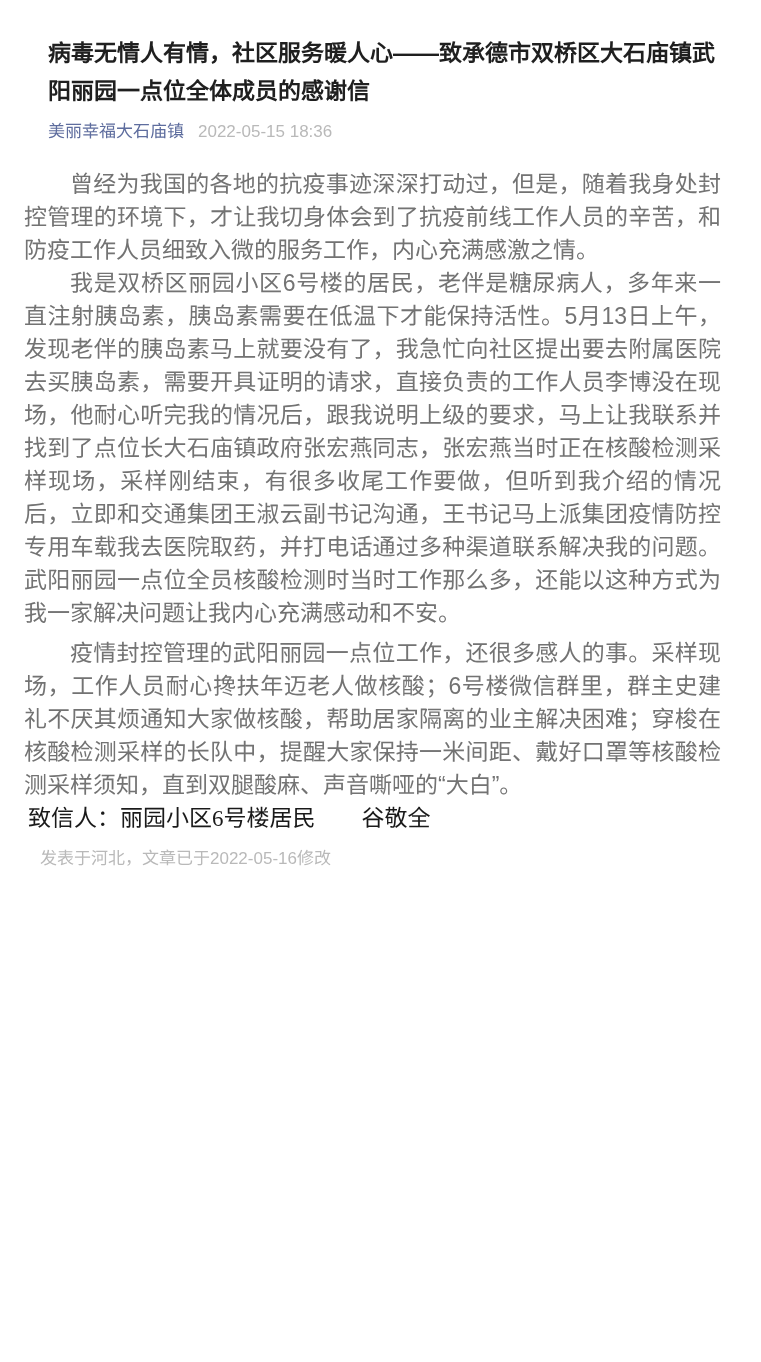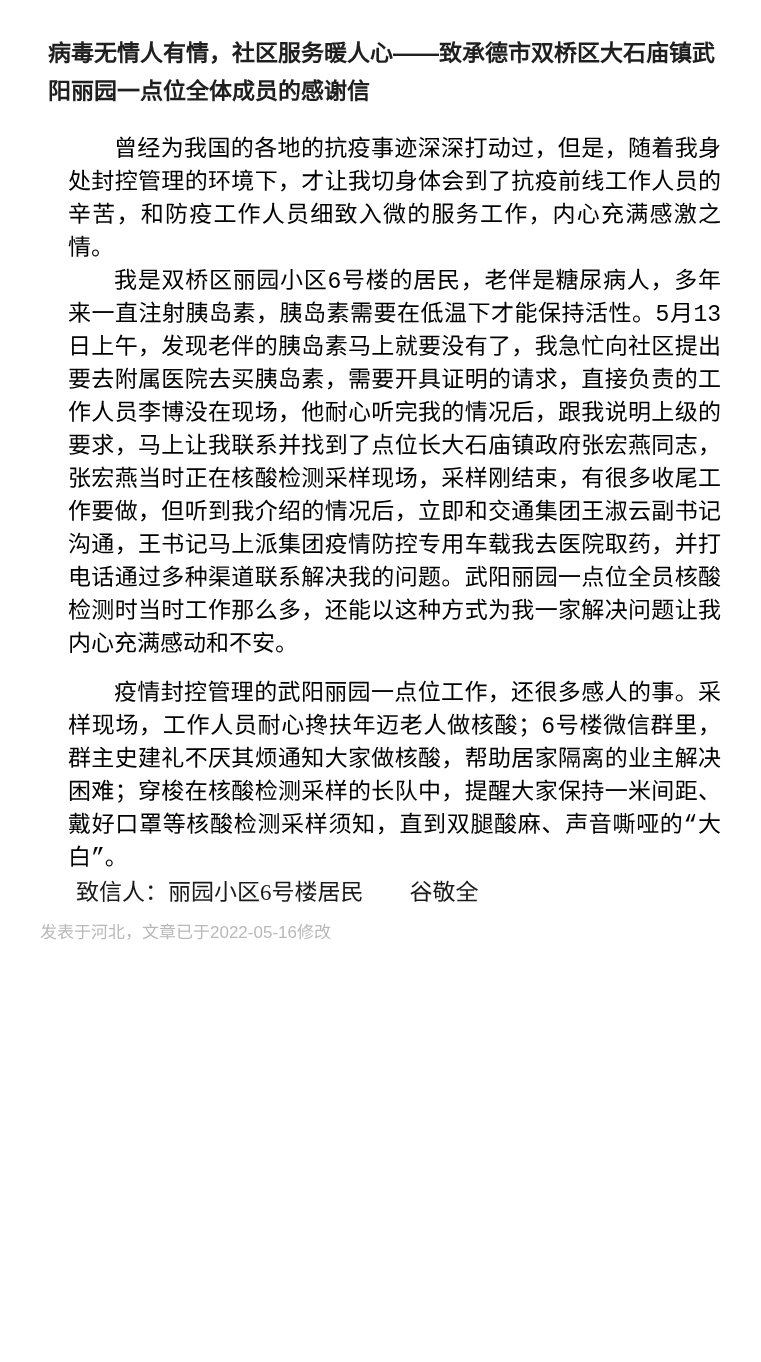--- a/index.html
+++ b/index.html
@@ -37,37 +37,37 @@
   .author-link {
     color: #5e6d9e;
     text-decoration: none;
     cursor: pointer;
   }
   .publish-date {
     color: #b9b9b9;
   }
   .article-body {
     margin-top: 24px;
-    padding: 0 40px 0 68px;
-    font-family: Liberation Mono, monospace;
+    padding: 0 40px 0 24px;
+    font-family: Liberation Sans, sans-serif;
     font-size: 23px;
     line-height: 33px;
-    color: #000000;
+    color: #737373;
     text-align: justify;
   }
   .article-body p {
     margin: 0;
     text-indent: 2em;
   }
   .article-body p.gap-before {
-    margin-top: 16px;
+    margin-top: 7px;
   }
   .signature-line {
     margin: 0;
-    padding: 0 40px 0 76px;
+    padding: 0 40px 0 28px;
     font-family: "Liberation Serif", "DejaVu Serif", serif;
     font-size: 23px;
     line-height: 33px;
     color: #1a1a1a;
     text-indent: 0;
   }
   .footer-note {
     margin-top: 12px;
     padding: 0 40px;
     font-size: 17px;
@@ -76,20 +76,24 @@
     font-family: "Liberation Sans", sans-serif;
   }
 </style>
 </head>
 <body>
 
 <div class="page">
 
   <h1 class="article-title">病毒无情人有情，社区服务暖人心——致承德市双桥区大石庙镇武阳丽园一点位全体成员的感谢信</h1>
 
+  <div class="meta-row">
+    <a class="author-link">美丽幸福大石庙镇</a>
+    <span class="publish-date">2022-05-15 18:36</span>
+  </div>
 
   <div class="article-body">
     <p>曾经为我国的各地的抗疫事迹深深打动过，但是，随着我身处封控管理的环境下，才让我切身体会到了抗疫前线工作人员的辛苦，和防疫工作人员细致入微的服务工作，内心充满感激之情。</p>
     <p>我是双桥区丽园小区6号楼的居民，老伴是糖尿病人，多年来一直注射胰岛素，胰岛素需要在低温下才能保持活性。5月13日上午，发现老伴的胰岛素马上就要没有了，我急忙向社区提出要去附属医院去买胰岛素，需要开具证明的请求，直接负责的工作人员李博没在现场，他耐心听完我的情况后，跟我说明上级的要求，马上让我联系并找到了点位长大石庙镇政府张宏燕同志，张宏燕当时正在核酸检测采样现场，采样刚结束，有很多收尾工作要做，但听到我介绍的情况后，立即和交通集团王淑云副书记沟通，王书记马上派集团疫情防控专用车载我去医院取药，并打电话通过多种渠道联系解决我的问题。武阳丽园一点位全员核酸检测时当时工作那么多，还能以这种方式为我一家解决问题让我内心充满感动和不安。</p>
     <p class="gap-before">疫情封控管理的武阳丽园一点位工作，还很多感人的事。采样现场，工作人员耐心搀扶年迈老人做核酸；6号楼微信群里，群主史建礼不厌其烦通知大家做核酸，帮助居家隔离的业主解决困难；穿梭在核酸检测采样的长队中，提醒大家保持一米间距、戴好口罩等核酸检测采样须知，直到双腿酸麻、声音嘶哑的“大白”。</p>
   </div>
 
   <p class="signature-line">致信人：丽园小区6号楼居民　　谷敬全</p>
 
   <div class="footer-note">发表于河北，文章已于2022-05-16修改</div>

